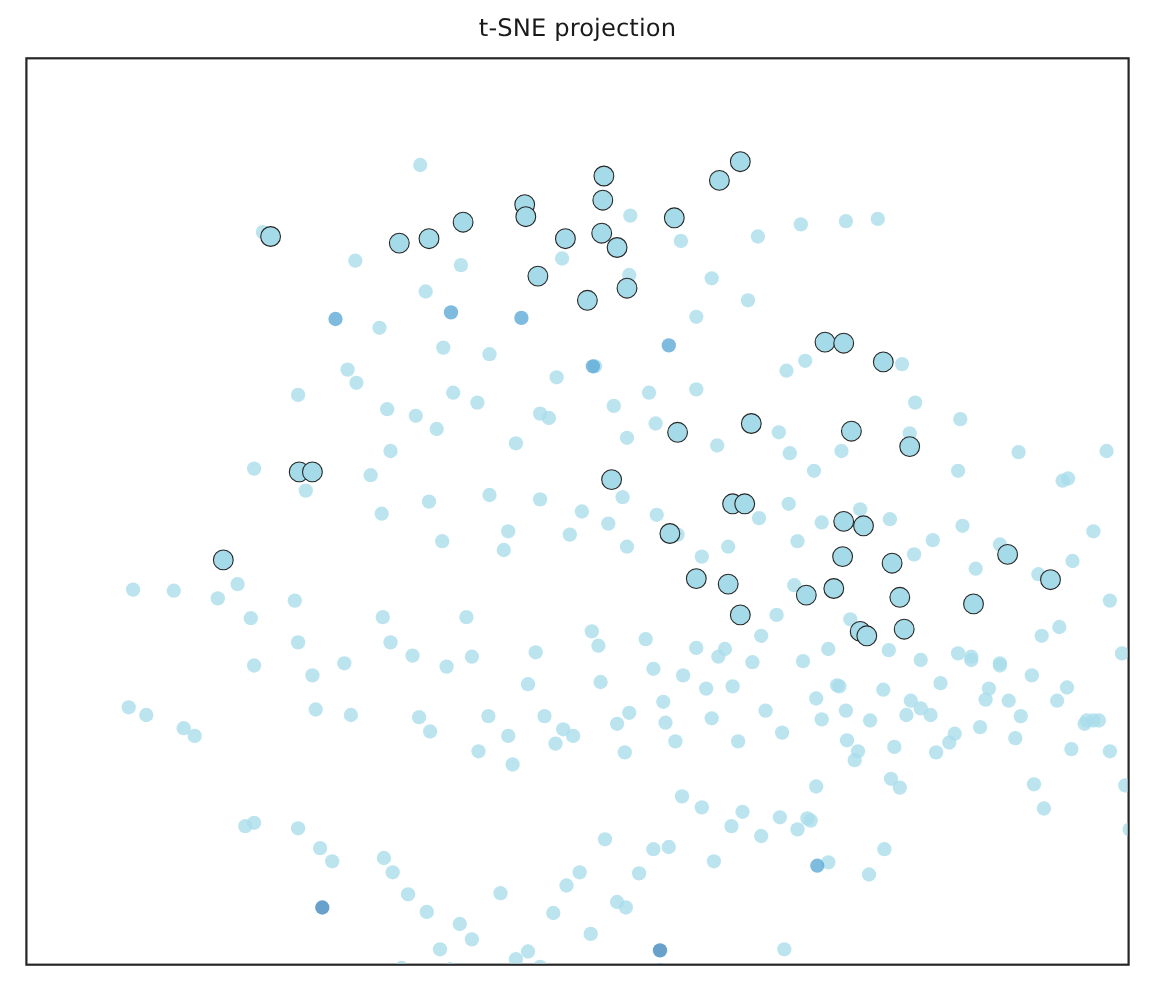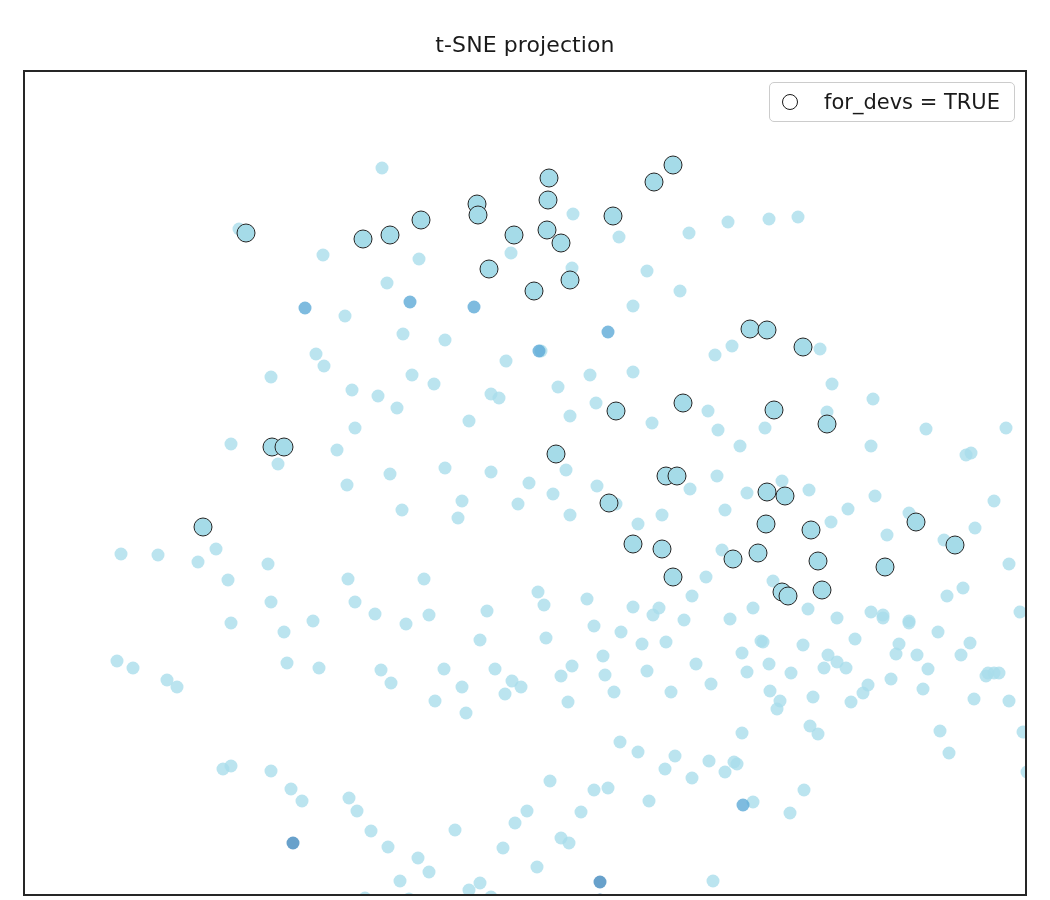--- a/index.html
+++ b/index.html
@@ -10,21 +10,21 @@
   body {
     width: 1050px;
     height: 900px;
     font-family: "DejaVu Sans", sans-serif;
     overflow: hidden;
     position: relative;
   }
 
   #figure {
     position: absolute;
-    left: 0; top: 18px;
+    left: 0; top: 0;
     width: 1050px;
     height: 848px;
     background: #ffffff;
   }
 
   #chart-title {
     position: absolute;
     left: 0;
     top: 14px;
     width: 1050px;
@@ -408,19 +408,15 @@
         <div class="pt hi" style="left: 708px; top: 487px; background: rgb(165, 219, 232); border-color: rgb(38, 38, 38); opacity: 1;"></div>
         <div class="pt hi" style="left: 733px; top: 481px; background: rgb(165, 219, 232); border-color: rgb(38, 38, 38); opacity: 1;"></div>
         <div class="pt hi" style="left: 793px; top: 489px; background: rgb(165, 219, 232); border-color: rgb(38, 38, 38); opacity: 1;"></div>
         <div class="pt hi" style="left: 860px; top: 495px; background: rgb(165, 219, 232); border-color: rgb(38, 38, 38); opacity: 1;"></div>
         <div class="pt hi" style="left: 648px; top: 505px; background: rgb(165, 219, 232); border-color: rgb(38, 38, 38); opacity: 1;"></div>
         <div class="pt hi" style="left: 757px; top: 520px; background: rgb(165, 219, 232); border-color: rgb(38, 38, 38); opacity: 1;"></div>
         <div class="pt hi" style="left: 763px; top: 524px; background: rgb(165, 219, 232); border-color: rgb(38, 38, 38); opacity: 1;"></div>
         <div class="pt hi" style="left: 797px; top: 518px; background: rgb(165, 219, 232); border-color: rgb(38, 38, 38); opacity: 1;"></div>
       </div>
 
-    <div id="legend" style="border-color: rgb(204, 204, 204);">
-      <span id="legend-marker" style="background: rgb(255, 255, 255); border-color: rgb(26, 26, 26);"></span>
-      <span id="legend-label">for_devs = TRUE</span>
-    </div>
 
   </div>
 </div>
 
 </body></html>

